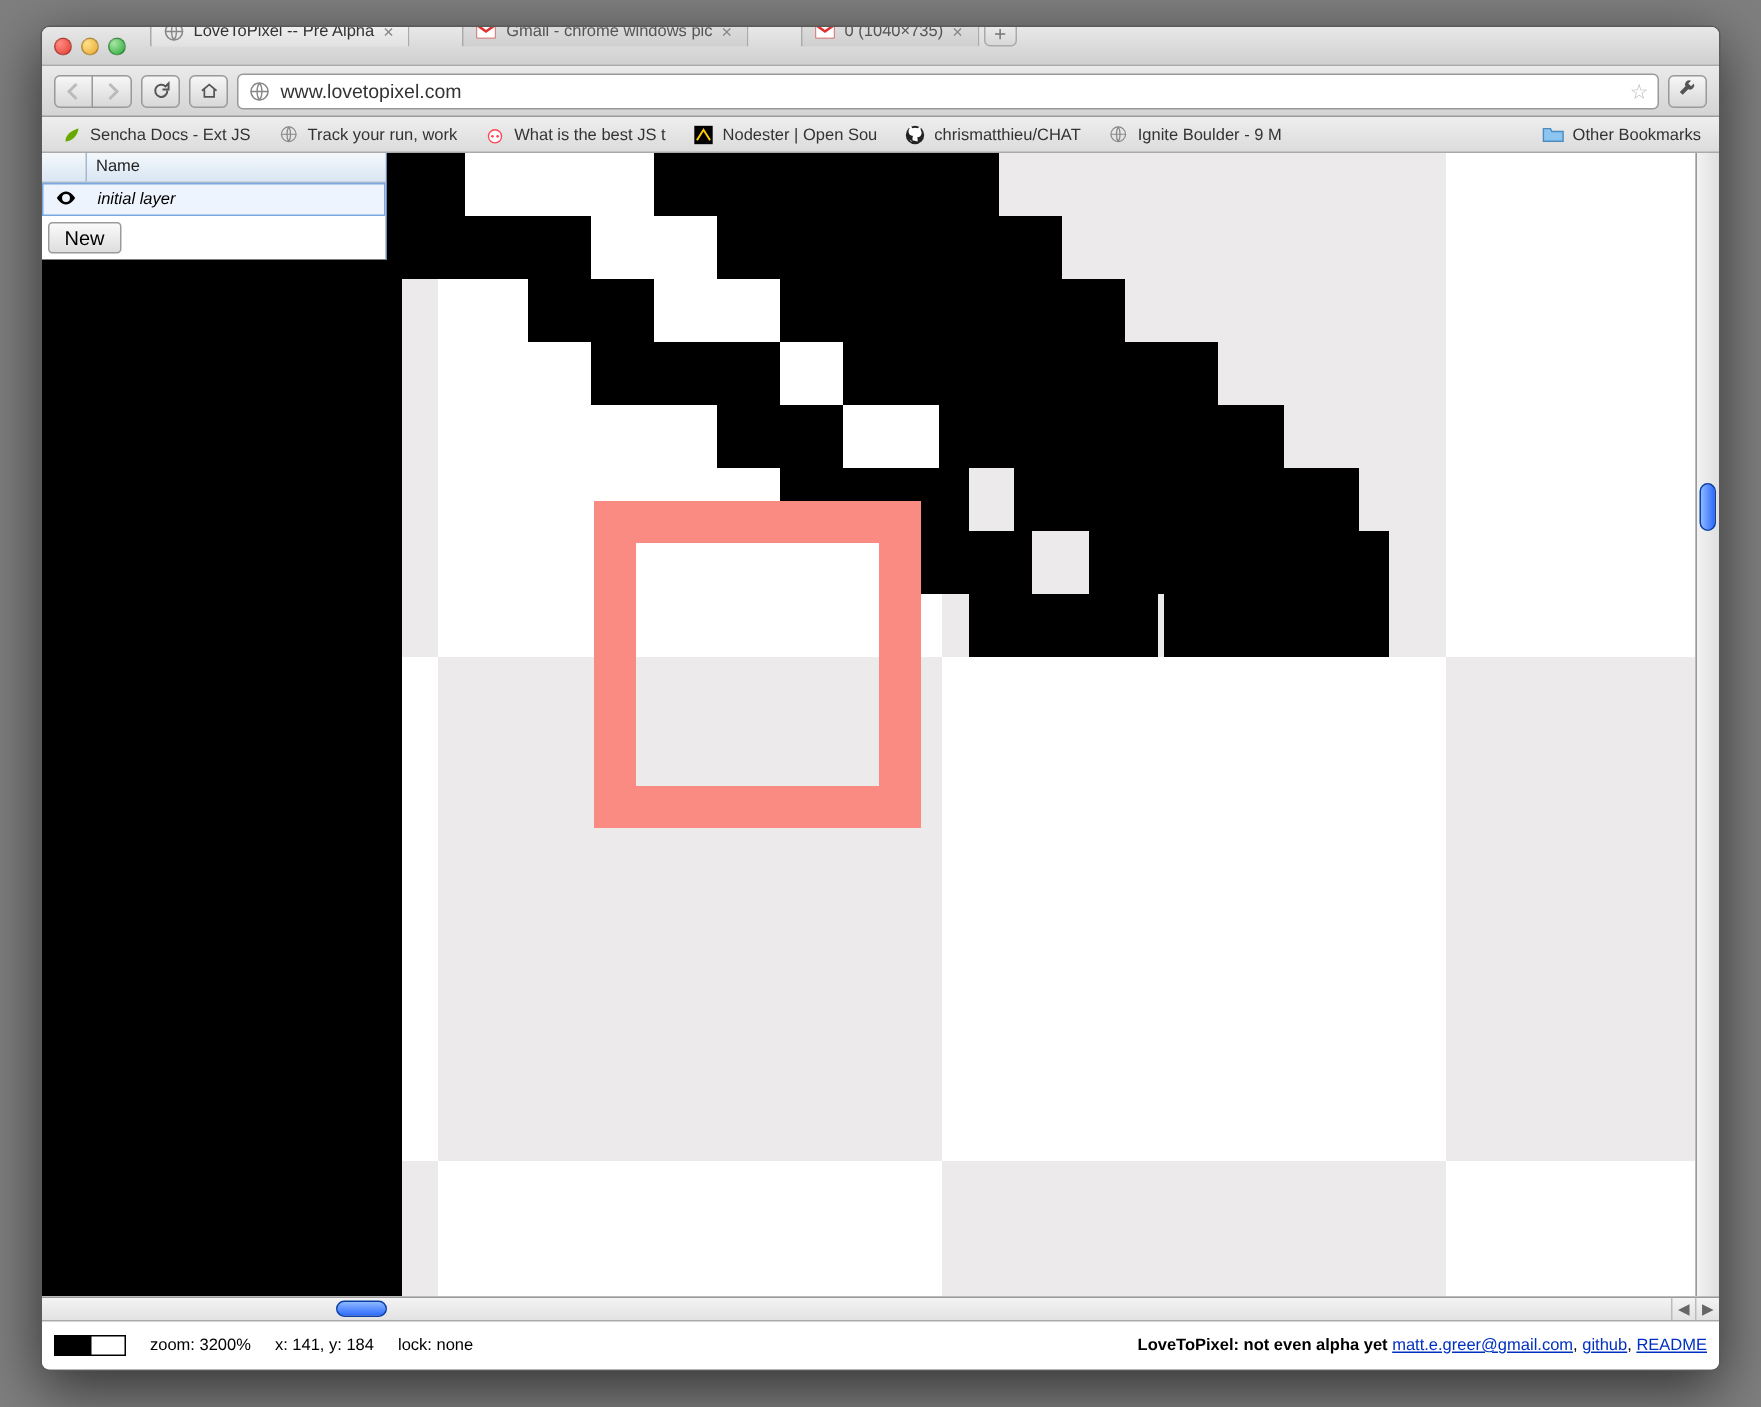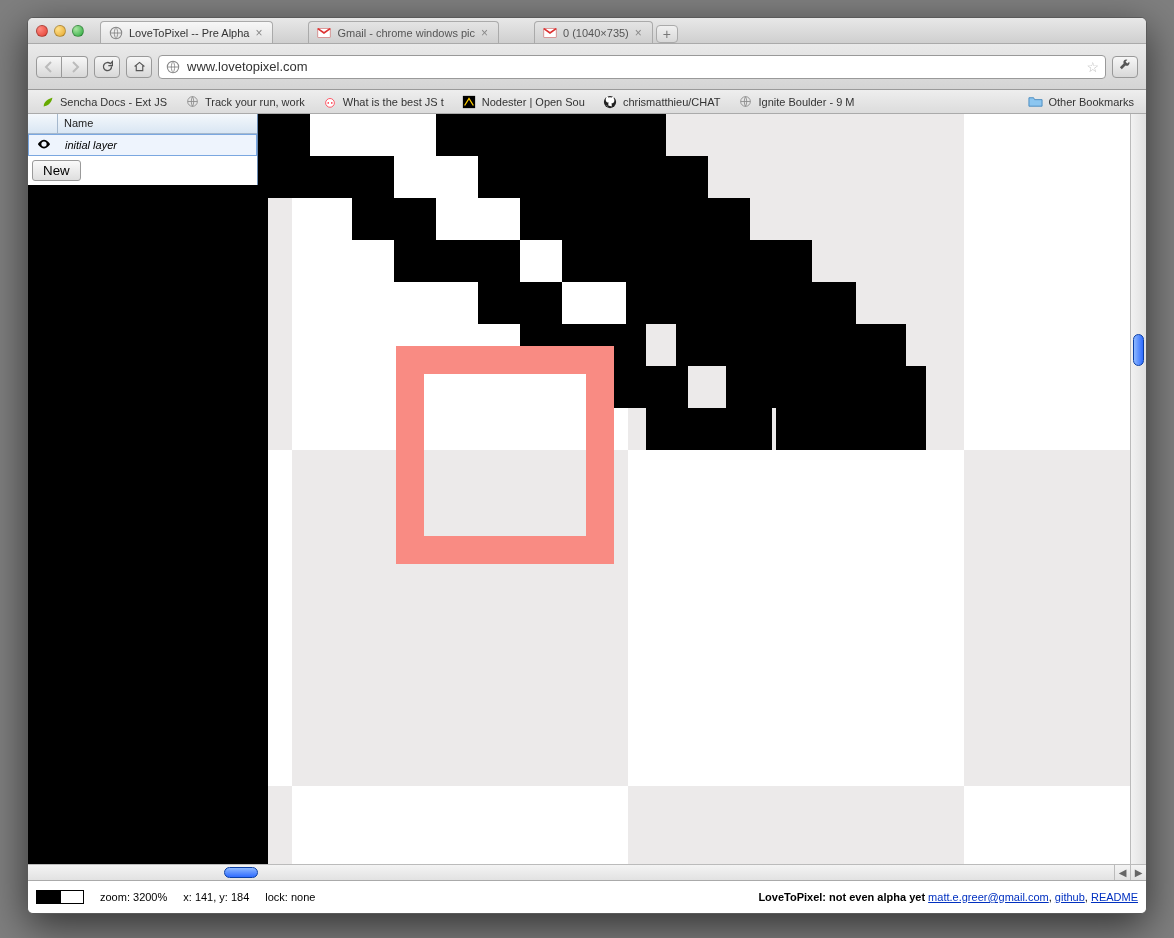--- a/index.html
+++ b/index.html
@@ -23,21 +23,21 @@
     flex-direction: column;
     overflow: hidden;
     border: 1px solid #5a5a5a;
   }
   
   .titlebar {
     height: 26px;
     background: linear-gradient(#e8e8e8,#cfcfcf);
     display: flex;
     align-items: center;
-    padding: 0 8px;
+    padding: 12px 8px;
     gap: 6px;
     border-bottom: 1px solid #aaa;
   }
   .traffic { display:flex; gap:6px; margin-right:10px;}
   .dot { width:12px;height:12px;border-radius:50%; border:1px solid rgba(0,0,0,.25);}
   .dot.red{background:radial-gradient(circle at 30% 30%,#ff8a80,#e33e32);}
   .dot.yellow{background:radial-gradient(circle at 30% 30%,#ffe08a,#e6a82e);}
   .dot.green{background:radial-gradient(circle at 30% 30%,#a8e6a1,#28a83c);}
   .tabs { display:flex; flex:1; height:100%; align-items:flex-end; gap:0;}
   .tab {
@@ -57,21 +57,21 @@
   .tab.inactive { background: linear-gradient(#e4e4e4,#cfcfcf); color:#555;margin-left:36px;}
   .tab .favicon { width:14px;height:14px; display:flex;align-items:center;justify-content:center;}
   .tab .x { color:#888; font-size:12px; margin-left:auto;}
   .newtab {
     width:22px;height:18px; border:1px solid #aaa; border-radius:4px;
     background:linear-gradient(#f0f0f0,#d8d8d8); margin-left:4px;
     display:flex;align-items:center;justify-content:center;color:#777;font-size:14px;
   }
   
   .toolbar {
-    height: 46px;
+    height: 34px;
     background: linear-gradient(#eaeaea,#d4d4d4);
     border-bottom:1px solid #9a9a9a;
     display:flex; align-items:center; gap:6px; padding:0 8px;
   }
   .navbtn {
     width:26px;height:22px;border:1px solid #999;border-radius:4px;
     background:linear-gradient(#f7f7f7,#d8d8d8);
     display:flex;align-items:center;justify-content:center;color:#555;
   }
   .navbtn.disabled{color:#bbb;}

